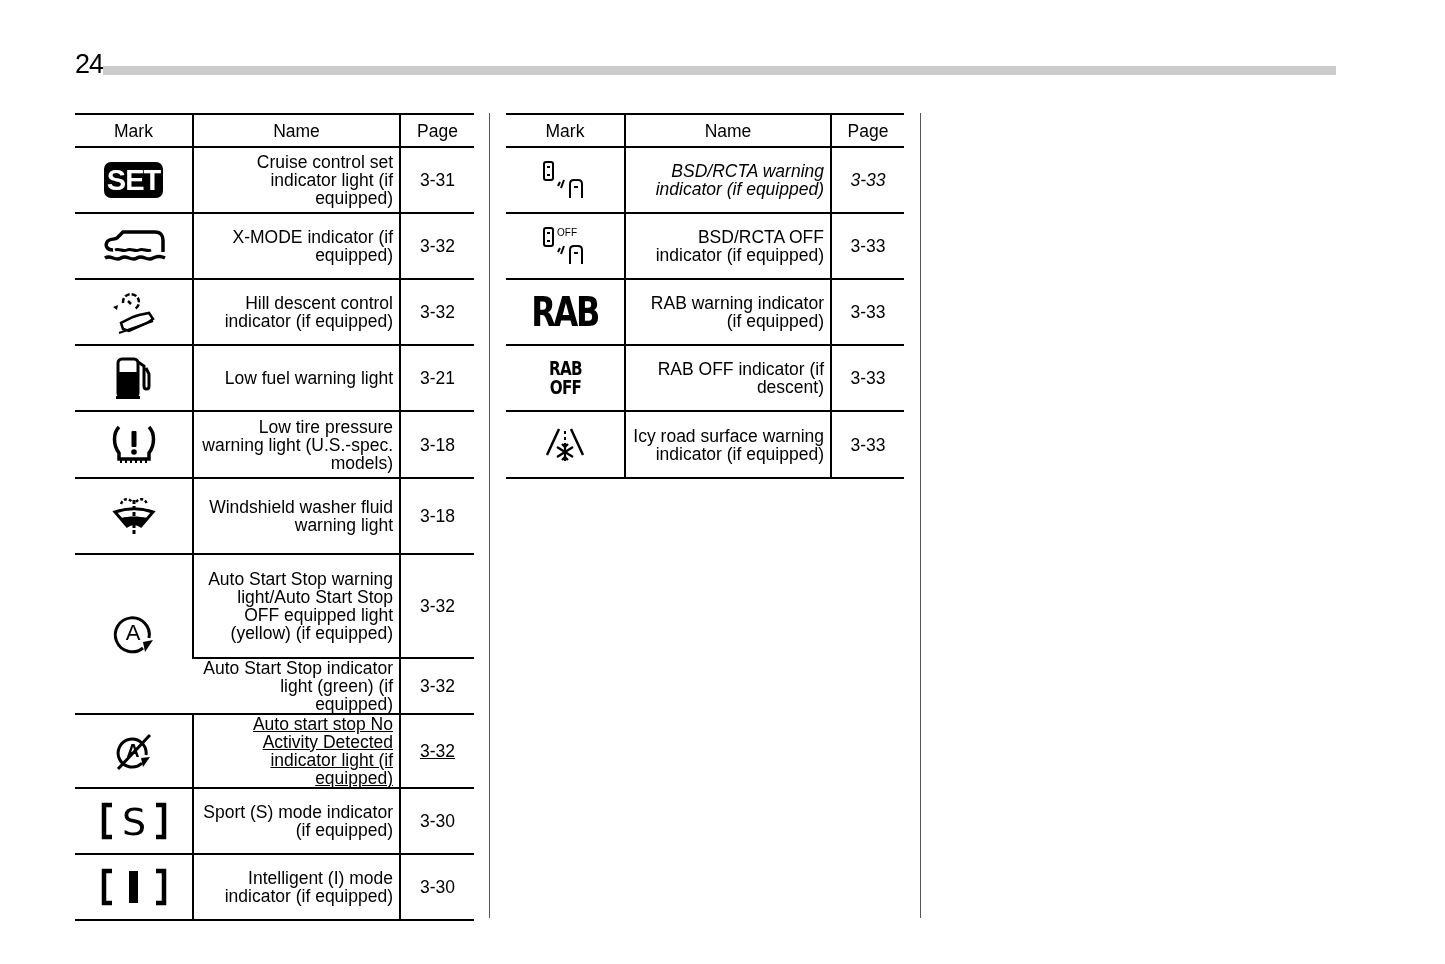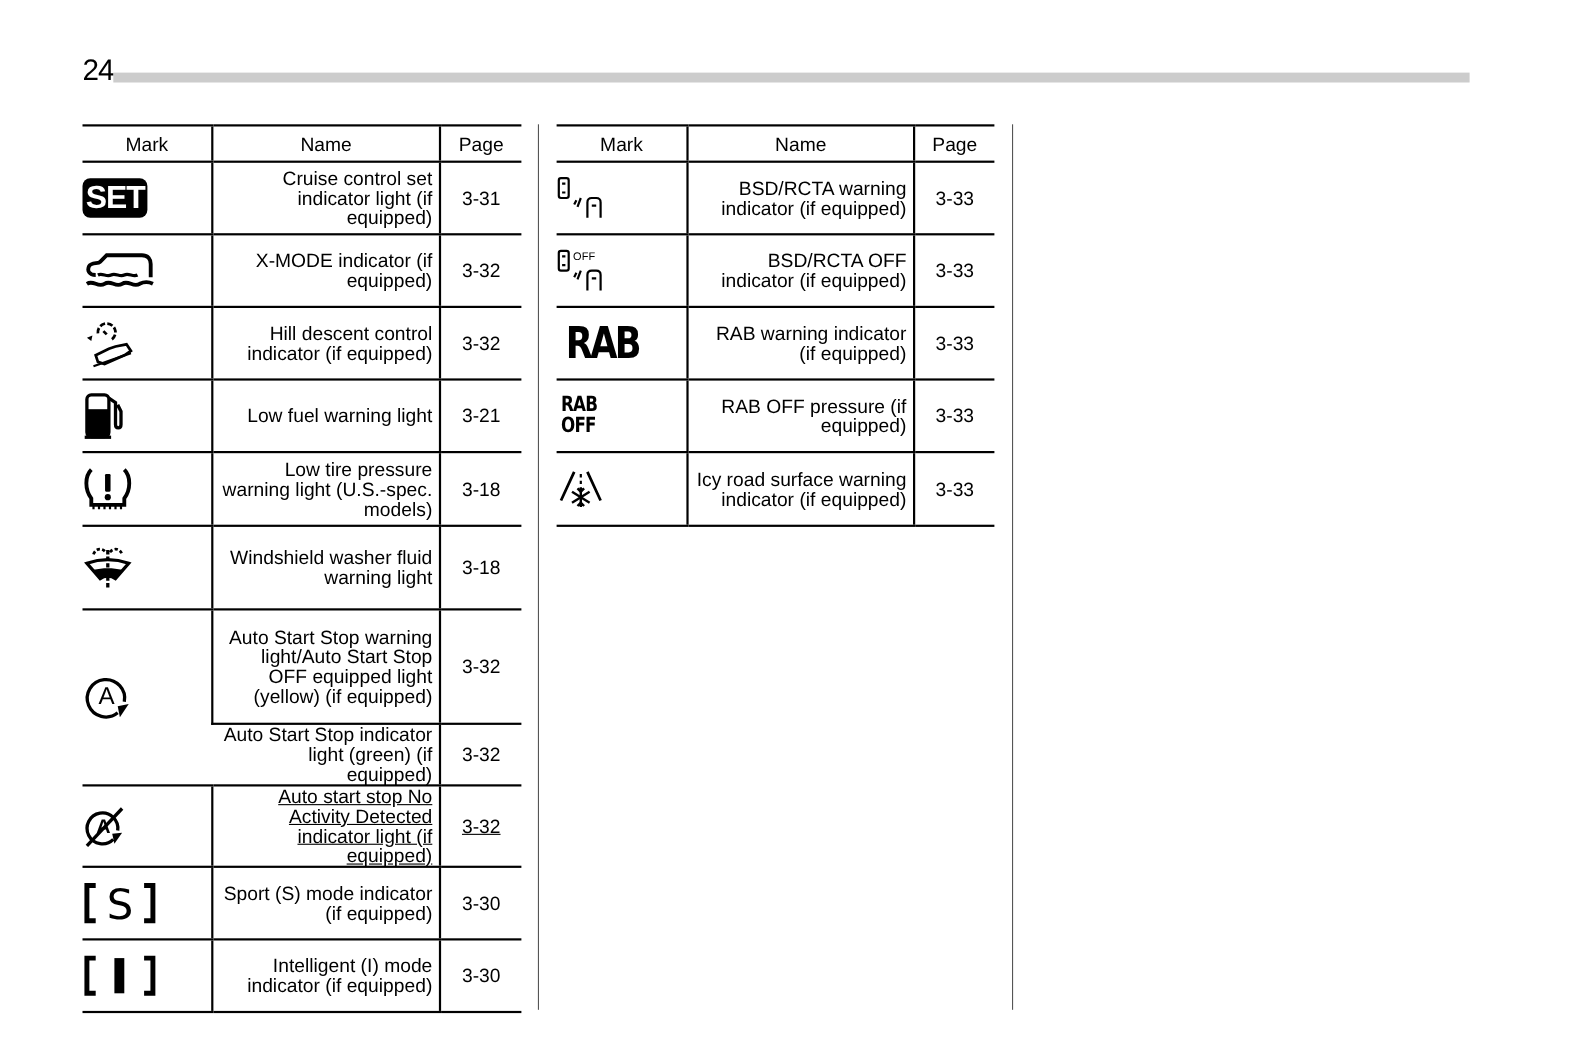--- a/index.html
+++ b/index.html
@@ -7,21 +7,21 @@
          font-family:"Liberation Sans", sans-serif; color:#000; }
   .page-num { position:absolute; left:75px; top:49px; font-size:27px; font-weight:normal;
               letter-spacing:-1px; line-height:30px; }
   .header-bar { position:absolute; left:103px; top:66px; width:1233px; height:9px; background:#cccccc; }
   .col-divider { position:absolute; top:113px; width:1px; height:805px; background:#555; }
   table.marks { position:absolute; border-collapse:collapse; font-size:17.5px; line-height:18px; }
   table.marks th { font-weight:normal; height:31px; border-top:2px solid #000; border-bottom:2px solid #000;
                    text-align:center; padding:0; }
   table.marks td { border-bottom:2px solid #000; padding:0; vertical-align:middle; }
   table.marks th + th, table.marks td + td { border-left:2px solid #000; }
-  td.mark { }
+  td.mark { text-align:center; }
   td.name { padding:0 6px 0 7px !important; text-align:right; }
   td.page { text-align:center; }
   td.rowspan-mark { border-bottom:2px solid #000; }
   .icon { display:inline-block; vertical-align:middle; }
   .set-badge { display:inline-block; background:#000; color:#fff; font-weight:bold; font-size:29px;
                line-height:36px; padding:0 3px; border-radius:7px; letter-spacing:-1px; }
   .rab-big { font-family:"DejaVu Sans", sans-serif; font-weight:bold; font-size:40px; letter-spacing:-3px;
              transform:scaleX(0.8); display:inline-block; line-height:42px; }
   .rab-off { font-family:"DejaVu Sans", sans-serif; font-weight:bold; font-size:19px; line-height:19px;
              transform:scaleX(0.8); display:inline-block; letter-spacing:-1px; }
@@ -181,21 +181,21 @@
       <col style="width:206px">
       <col style="width:73px">
     </colgroup>
   <tbody>
       <tr>
     <th>Mark</th>
     <th>Name</th>
     <th>Page</th>
   </tr>
 
-  <tr style="height:66px;">
+  <tr style="height:66px;font-style:italic;">
     <td class="mark">
       <svg class="icon" width="46" height="40" viewBox="0 0 46 40">
         <rect x="2" y="2" width="9" height="18" rx="2" fill="none" stroke="#000" stroke-width="2"></rect>
         <path d="M5 7 L8 7 M5 15 L8 15" stroke="#000" stroke-width="2"></path>
         <path d="M18 22 L16 26 M22 20 L19 28" stroke="#000" stroke-width="2"></path>
         <path d="M28 38 L28 24 Q28 20 32 20 L36 20 Q40 20 40 24 L40 38" fill="none" stroke="#000" stroke-width="2"></path>
         <path d="M32 27 L36 27" stroke="#000" stroke-width="2"></path>
       </svg>
     </td>
     <td class="name">BSD/RCTA warning indicator (if equipped)</td>
@@ -223,21 +223,21 @@
     <td class="page">3-33</td>
   </tr>
 
   <tr style="height:66px;">
     <td class="mark">
       <span class="rab-off">
         <span>RAB</span><br>
         <span>OFF</span>
       </span>
     </td>
-    <td class="name">RAB OFF pressure (if equipped)</td>
+    <td class="name">RAB OFF indicator (if descent)</td>
     <td class="page">3-33</td>
   </tr>
 
   <tr style="height:67px;">
     <td class="mark">
       <svg class="icon" width="44" height="40" viewBox="0 0 44 40">
         <path d="M16 4 L4 30 M28 4 L40 30" stroke="#000" stroke-width="2.5"></path>
         <path d="M22 6 L22 9 M22 12 L22 15" stroke="#000" stroke-width="2"></path>
         <g stroke="#000" stroke-width="2.2">
           <path d="M22 18 L22 36"></path>

